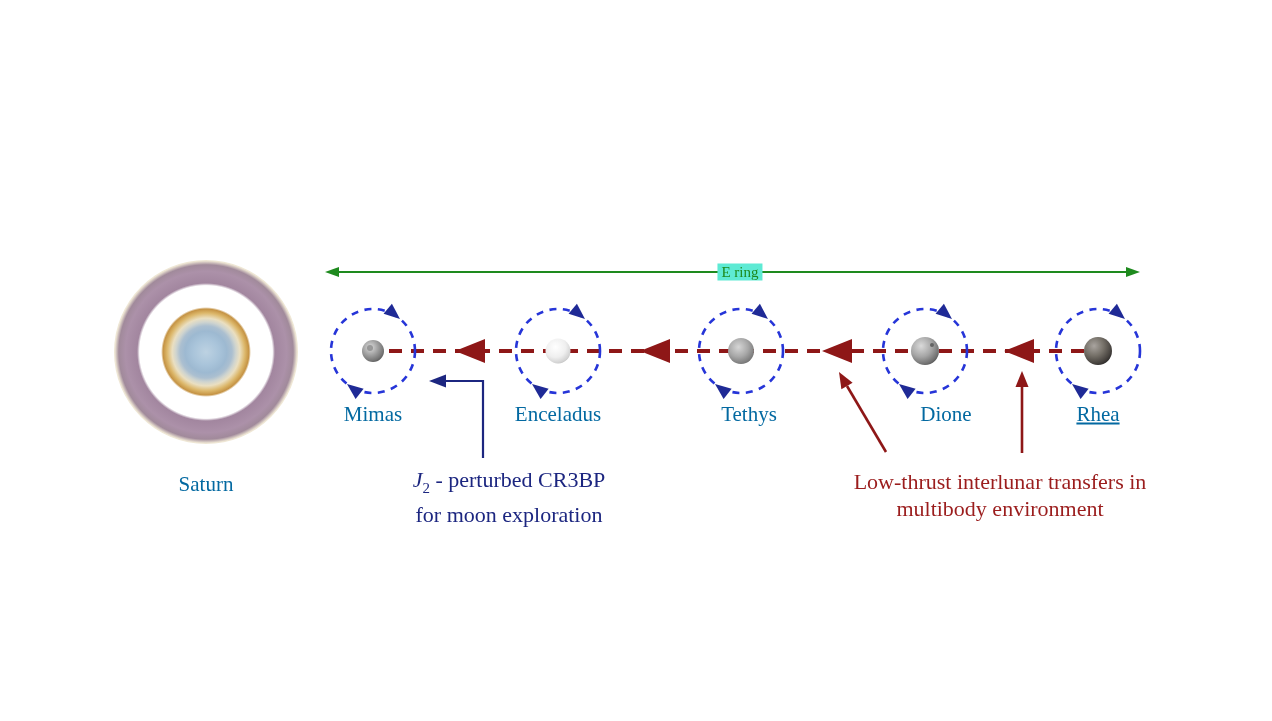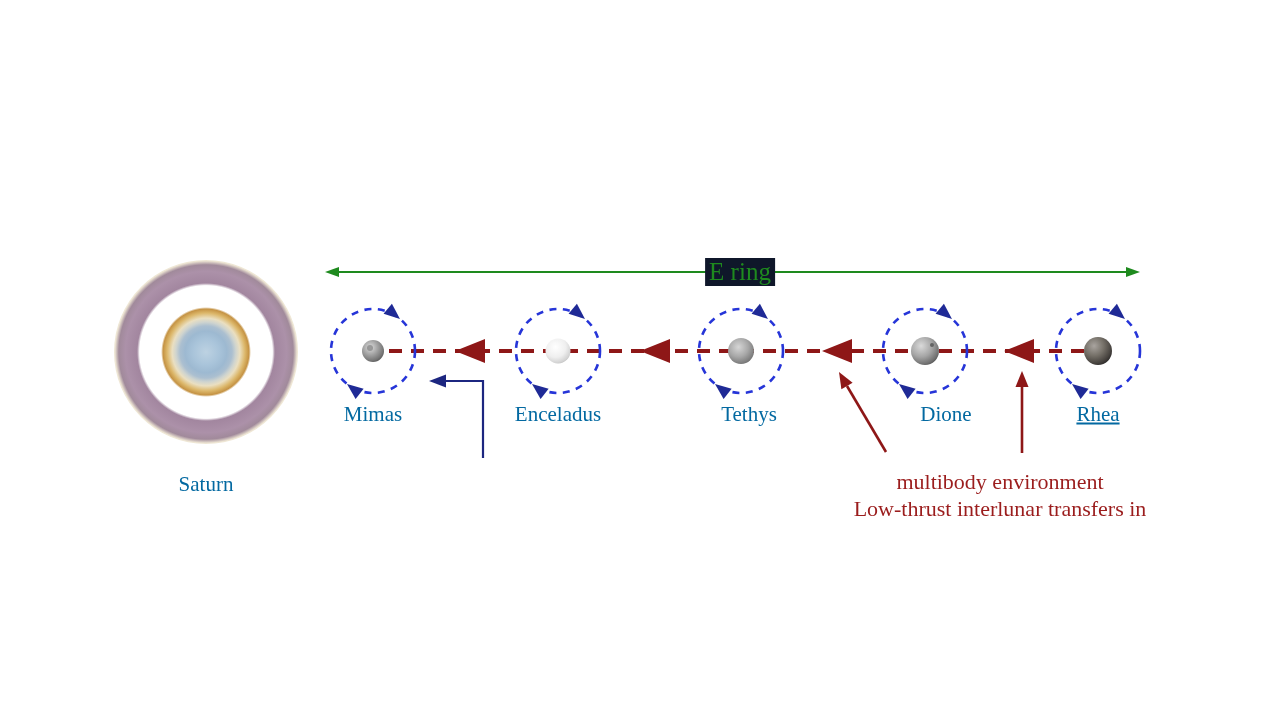--- a/index.html
+++ b/index.html
@@ -46,23 +46,23 @@
       #efe8d7 84%,
       #a59686 86%,
       #a29181 90%,
       #93758d 92%,
       #8a5d87 96%,
       #6d3f6c 99%,
       #7a4a78 100%);
   }
   .ering-label{
     color:#1e8a1e;
-    background:#0f172a;
+    background:#5eead4;
     padding:0 4px;
-    font-size:25px;
+    font-size:15px;
   }
   .ann-blue{
     color:#1c2680;
     font-size:22px;
     text-align:center;
     line-height:28px;
   }
   .ann-red{
     color:#9b1d1d;
     font-size:22px;
@@ -173,19 +173,23 @@
   <div class="label" style="left:206px;top:472px;margin-top:12px;">Saturn</div>
 
   <div class="label ering-label" style="left:740px;top:272px;">E ring</div>
 
   <div class="label" style="left:373px;top:414px;">Mimas</div>
   <div class="label" style="left:558px;top:414px;text-align:right;">Enceladus</div>
   <div class="label" style="left:741px;top:414px;margin-left:8px;">Tethys</div>
   <div class="label" style="left:925px;top:414px;margin-left:21px;">Dione</div>
   <div class="label" style="left:1098px;top:414px;text-decoration:underline;">Rhea</div>
 
+  <div class="label ann-blue" style="left:509px;top:498px;">
+    <div><span class="jsym">J</span><span class="jsub">2</span><span> - perturbed CR3BP</span></div>
+    <div>for moon exploration</div>
+  </div>
 
   <div class="label ann-red" style="left:1000px;top:495px;">
+    <div>Low-thrust interlunar transfers in</div>
     <div>multibody environment</div>
-    <div>Low-thrust interlunar transfers in</div>
   </div>
 
 </div>
 
 </body></html>

